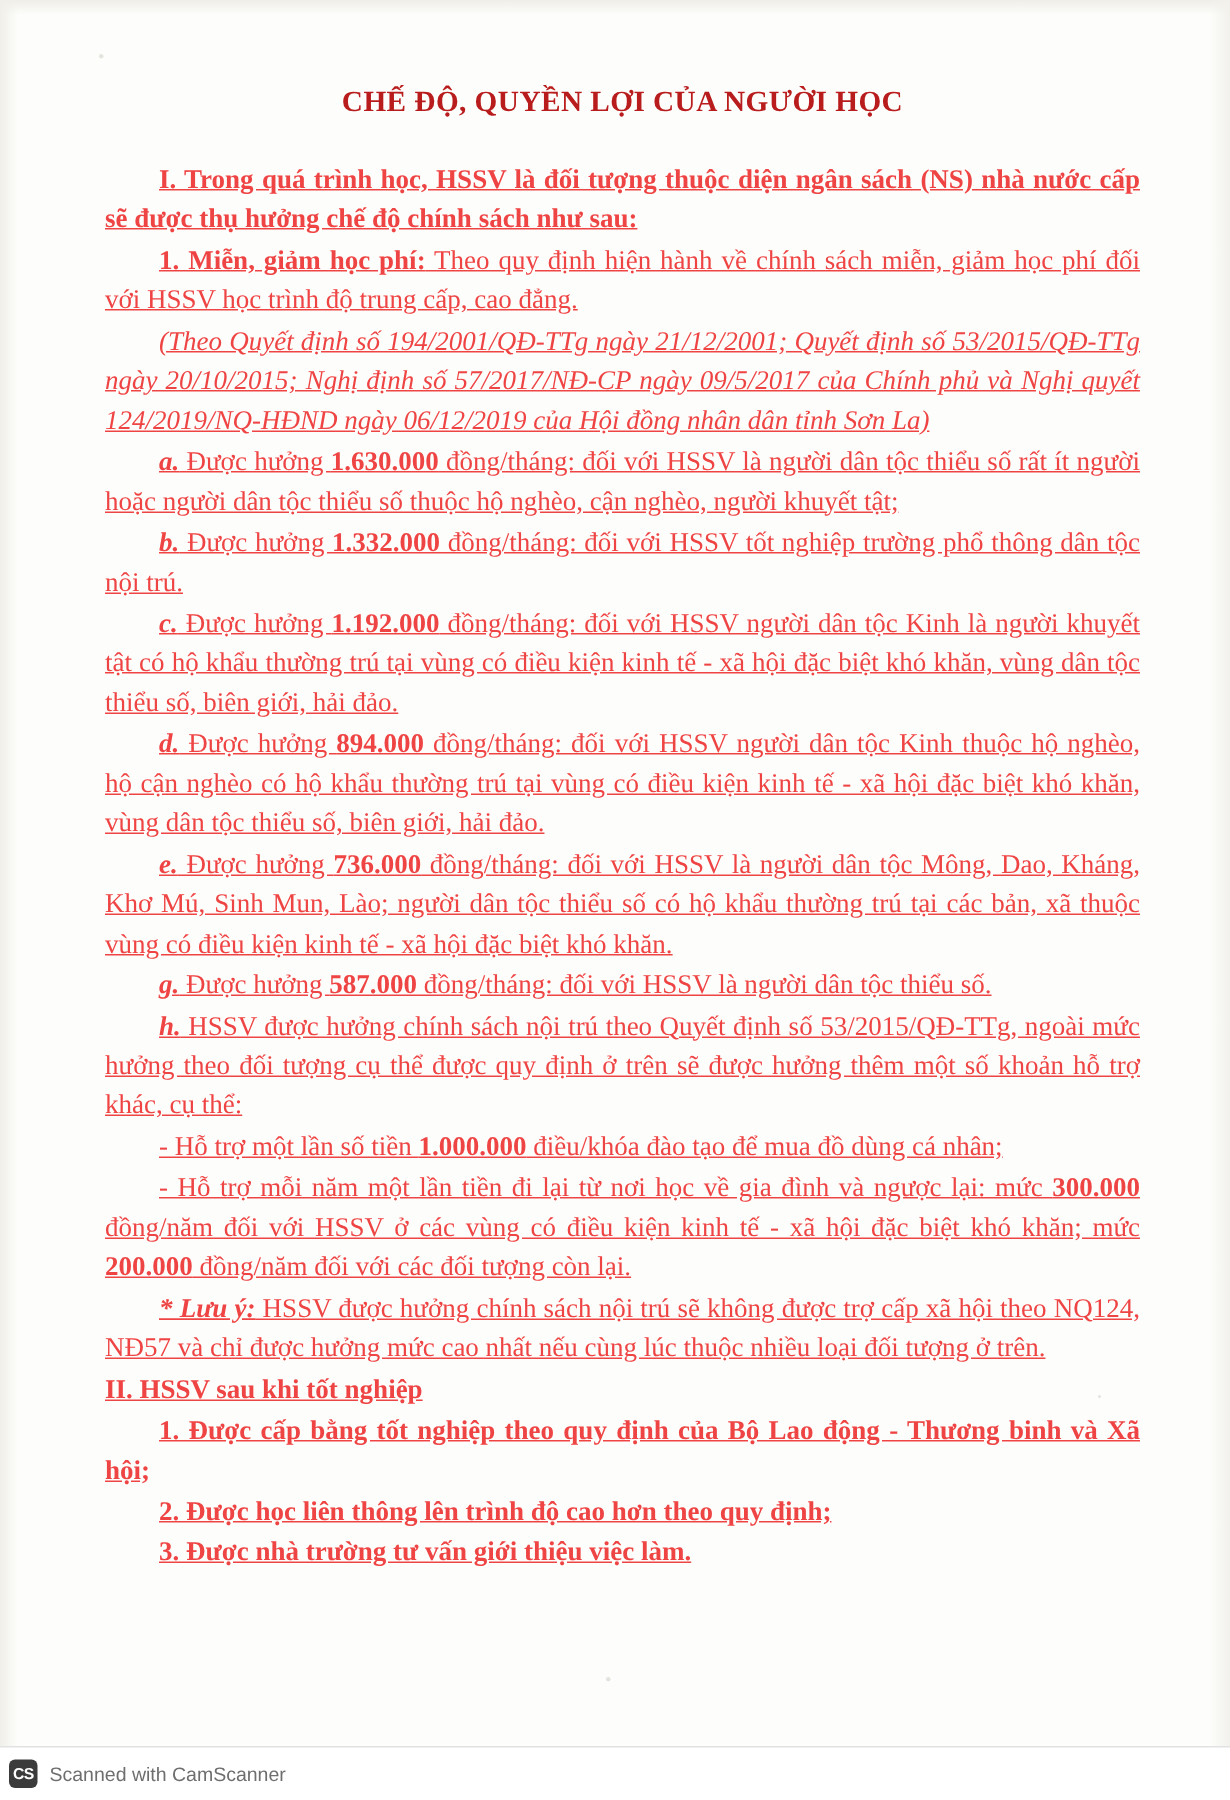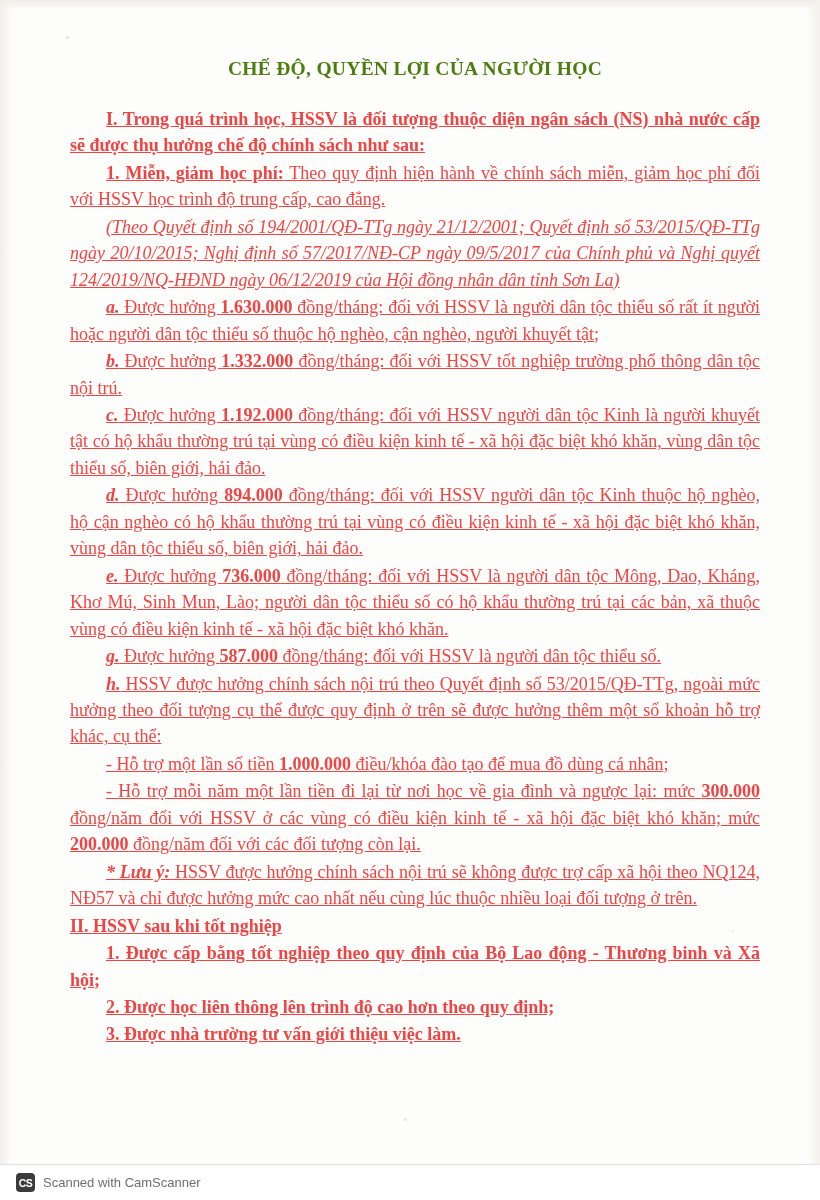--- a/index.html
+++ b/index.html
@@ -40,21 +40,21 @@
     top: 58px;
     width: 690px;
   }
 
   .doc-title {
     text-align: center;
     font-weight: bold;
     font-size: 19.5px;
     letter-spacing: .3px;
     margin: 0 0 26px 0;
-    color: #4d7c0f;
+    color: #b91c1c;
   }
 
   p.para {
     margin: 0 0 1px 0;
     font-size: 18px;
     line-height: 1.47;
     text-align: justify;
     text-indent: 36px;
     color: #ef4444;
     text-decoration: underline;
@@ -75,21 +75,21 @@
     position: absolute;
     left: 0;
     bottom: 0;
     width: 820px;
     height: 36px;
     background: #ffffff;
     border-top: 1px solid #e2e2e2;
     display: flex;
     align-items: center;
     gap: 8px;
-    padding-left: 16px;
+    padding-left: 6px;
     box-sizing: border-box;
   }
   .cs-badge {
     width: 19px;
     height: 19px;
     border-radius: 4px;
     background: #3b3b3b;
     color: #fff;
     font-family: "Liberation Sans", sans-serif;
     font-size: 10.5px;

